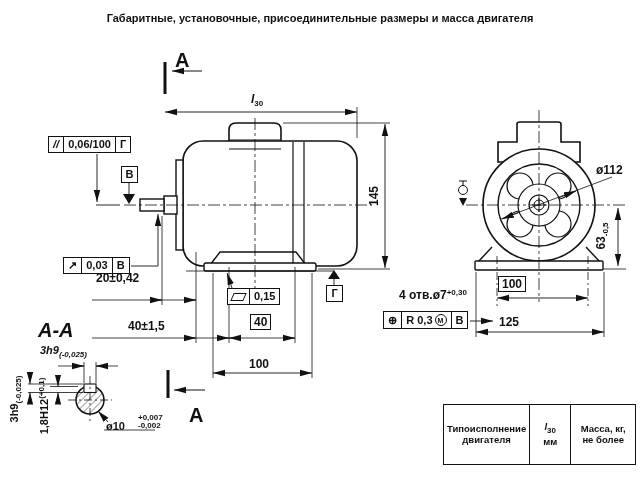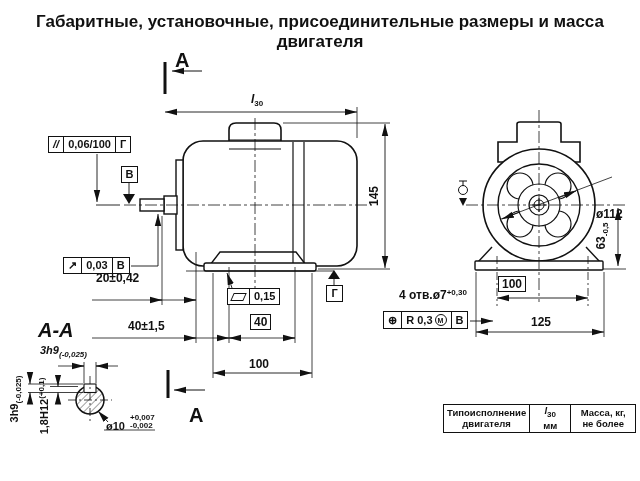--- a/index.html
+++ b/index.html
@@ -2,41 +2,41 @@
 <html><head>
 <meta charset="utf-8">
 <style>
   html,body{margin:0;padding:0;background:#fff;}
   #canvas{position:relative;width:640px;height:481px;background:#fff;overflow:hidden;
           font-family:"Liberation Sans",sans-serif;color:#111;}
   svg{position:absolute;left:0;top:0;}
   .lbl{position:absolute;font-size:12px;font-weight:bold;white-space:nowrap;color:#111;line-height:1;}
   .big{font-size:20px;}
   .rot{transform:translate(-50%,-50%) rotate(-90deg);}
-  .title{position:absolute;left:0;top:12px;width:640px;text-align:center;font-size:17px;font-weight:bold;}
+  .title{position:absolute;left:0;top:12px;width:640px;text-align:center;font-size:11px;font-weight:bold;}
   .caption{position:absolute;left:233px;top:443px;font-size:12px;font-weight:bold;}
   sub.t,sup.t{font-size:8px;font-weight:bold;}
   sub.t{vertical-align:-3px;} sup.t{vertical-align:4px;}
   .ital{font-style:italic;}
   .fcf{position:absolute;display:flex;align-items:stretch;border:1.2px solid #111;background:#fff;
        font-size:11px;font-weight:bold;line-height:1;}
   .fcf .cell{display:flex;align-items:center;justify-content:center;padding:2px 4px;}
   .fcf .cell + .cell{border-left:1.2px solid #111;}
   .frame{position:absolute;border:1.2px solid #111;background:#fff;font-size:12px;font-weight:bold;
          padding:1px 3px;line-height:1;}
   .datum{position:absolute;width:15px;height:15px;border:1.2px solid #111;background:#fff;display:flex;
          align-items:center;justify-content:center;font-size:11px;font-weight:bold;line-height:1;}
   .flat-sym{display:inline-block;width:11px;height:6px;border:1.2px solid #111;transform:skewX(-24deg);}
   .mcirc{display:inline-flex;width:10px;height:10px;border:1px solid #111;border-radius:50%;
          align-items:center;justify-content:center;font-size:7px;font-weight:bold;margin-left:2px;}
-  .stack{display:inline-block;vertical-align:2px;margin-left:5px;}
+  .stack{display:inline-block;vertical-align:2px;margin-left:13px;}
   .stack span{display:block;font-size:8px;font-weight:bold;line-height:8px;}
   table.spec{position:absolute;left:443px;top:404px;border-collapse:collapse;background:#fff;
              text-align:center;font-weight:bold;}
-  table.spec th,table.spec td{border:1.3px solid #111;padding:1px 3px;font-size:9.5px;line-height:10.5px;}
+  table.spec th,table.spec td{border:1.3px solid #111;padding:17px 3px;font-size:9.5px;line-height:10.5px;}
   table.spec td{font-size:11px;}
 </style>
 </head>
 <body>
 
 <div id="canvas">
 
 <svg width="640" height="481" viewBox="0 0 640 481">
   <defs>
     <marker id="arr" viewBox="0 0 12 8" markerWidth="12" markerHeight="8" refX="12" refY="4" orient="auto-start-reverse" markerUnits="userSpaceOnUse">
@@ -209,24 +209,24 @@
   </div>
   <div class="fcf" style="left:227px;top:288px;">
     <span class="cell">
         <i class="flat-sym"></i>
       </span>
     <span class="cell">0,15</span>
   </div>
   <div class="datum" style="left:121px;top:166px;">В</div>
   <div class="datum" style="left:326px;top:285px;">Г</div>
 
-  <div class="lbl" style="left:596px;top:164px;margin-top:44px;">ø112</div>
+  <div class="lbl" style="left:596px;top:164px;">ø112</div>
   <div class="lbl rot" style="left:602px;top:236px;"><span>63</span><sub class="t">-0,5</sub></div>
   <div class="frame" style="left:498px;top:276px;">100</div>
-  <div class="lbl" style="left:531px;top:316px;text-align:right;">125</div>
+  <div class="lbl" style="left:499px;top:316px;text-align:right;">125</div>
   <div class="lbl" style="left:399px;top:289px;"><span>4 отв.ø7</span><sup class="t">+0,30</sup></div>
   <div class="fcf" style="left:383px;top:311px;">
     <span class="cell">⊕</span>
     <span class="cell">
         <span>R 0,3</span>
         <span class="mcirc">M</span>
       </span>
     <span class="cell">В</span>
   </div>
 

